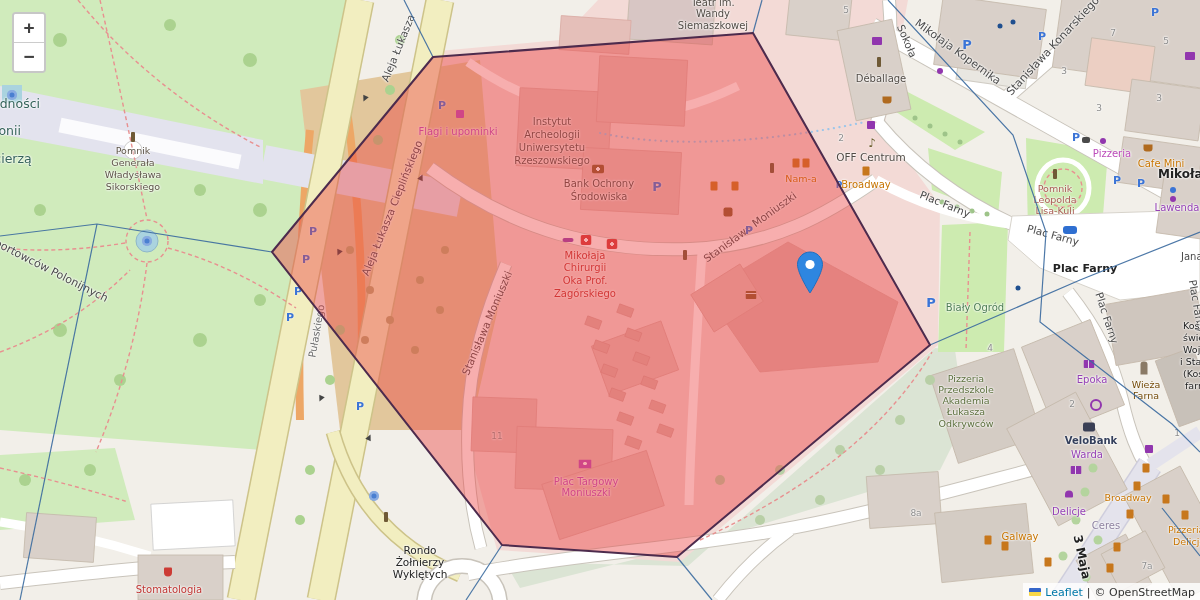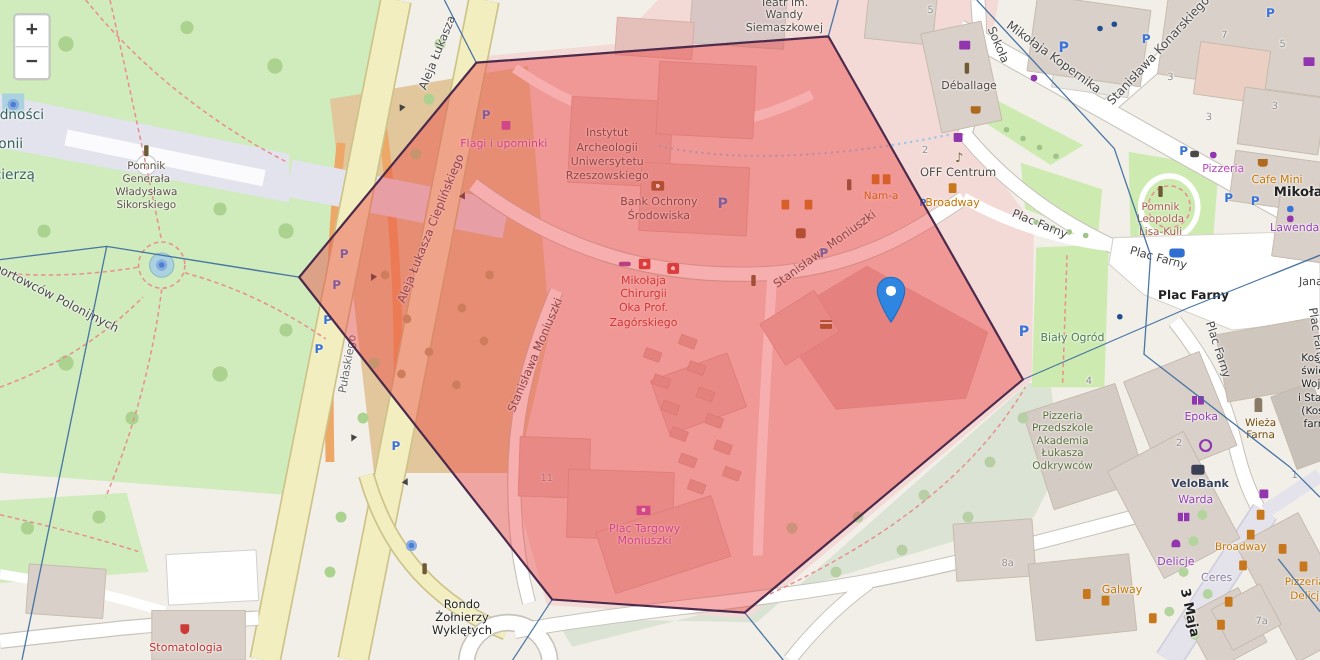--- a/index.html
+++ b/index.html
@@ -506,14 +506,20 @@
       <path d="M12.5 0 C5.6 0 0 5.6 0 12.5 c0 9.1 12.5 28.5 12.5 28.5 s12.5 -19.4 12.5 -28.5 C25 5.6 19.4 0 12.5 0 z" stroke="#1f6fc0" stroke-width="1" fill="#2e86e0"></path>
       <circle cx="12.5" cy="12.5" r="4.6" fill="#ffffff"></circle>
     </g>
   </svg>
 
   <div class="zoomctl">
     <div class="zbtn">+</div>
     <div class="zbtn">−</div>
   </div>
 
+  <div class="attrib">
+    <span class="uaflag"></span>
+    <a href="#" class="lnk-leaflet">Leaflet</a>
+    <span>|</span>
+    <a href="#" class="lnk-osm">© OpenStreetMap</a>
+  </div>
 
 </div>
 
 </body></html>

